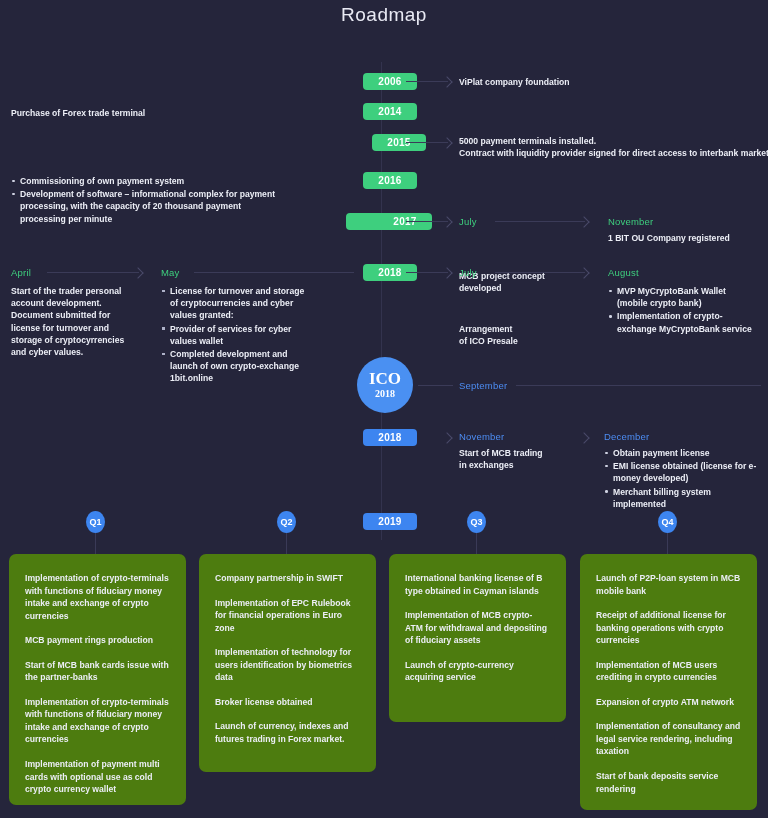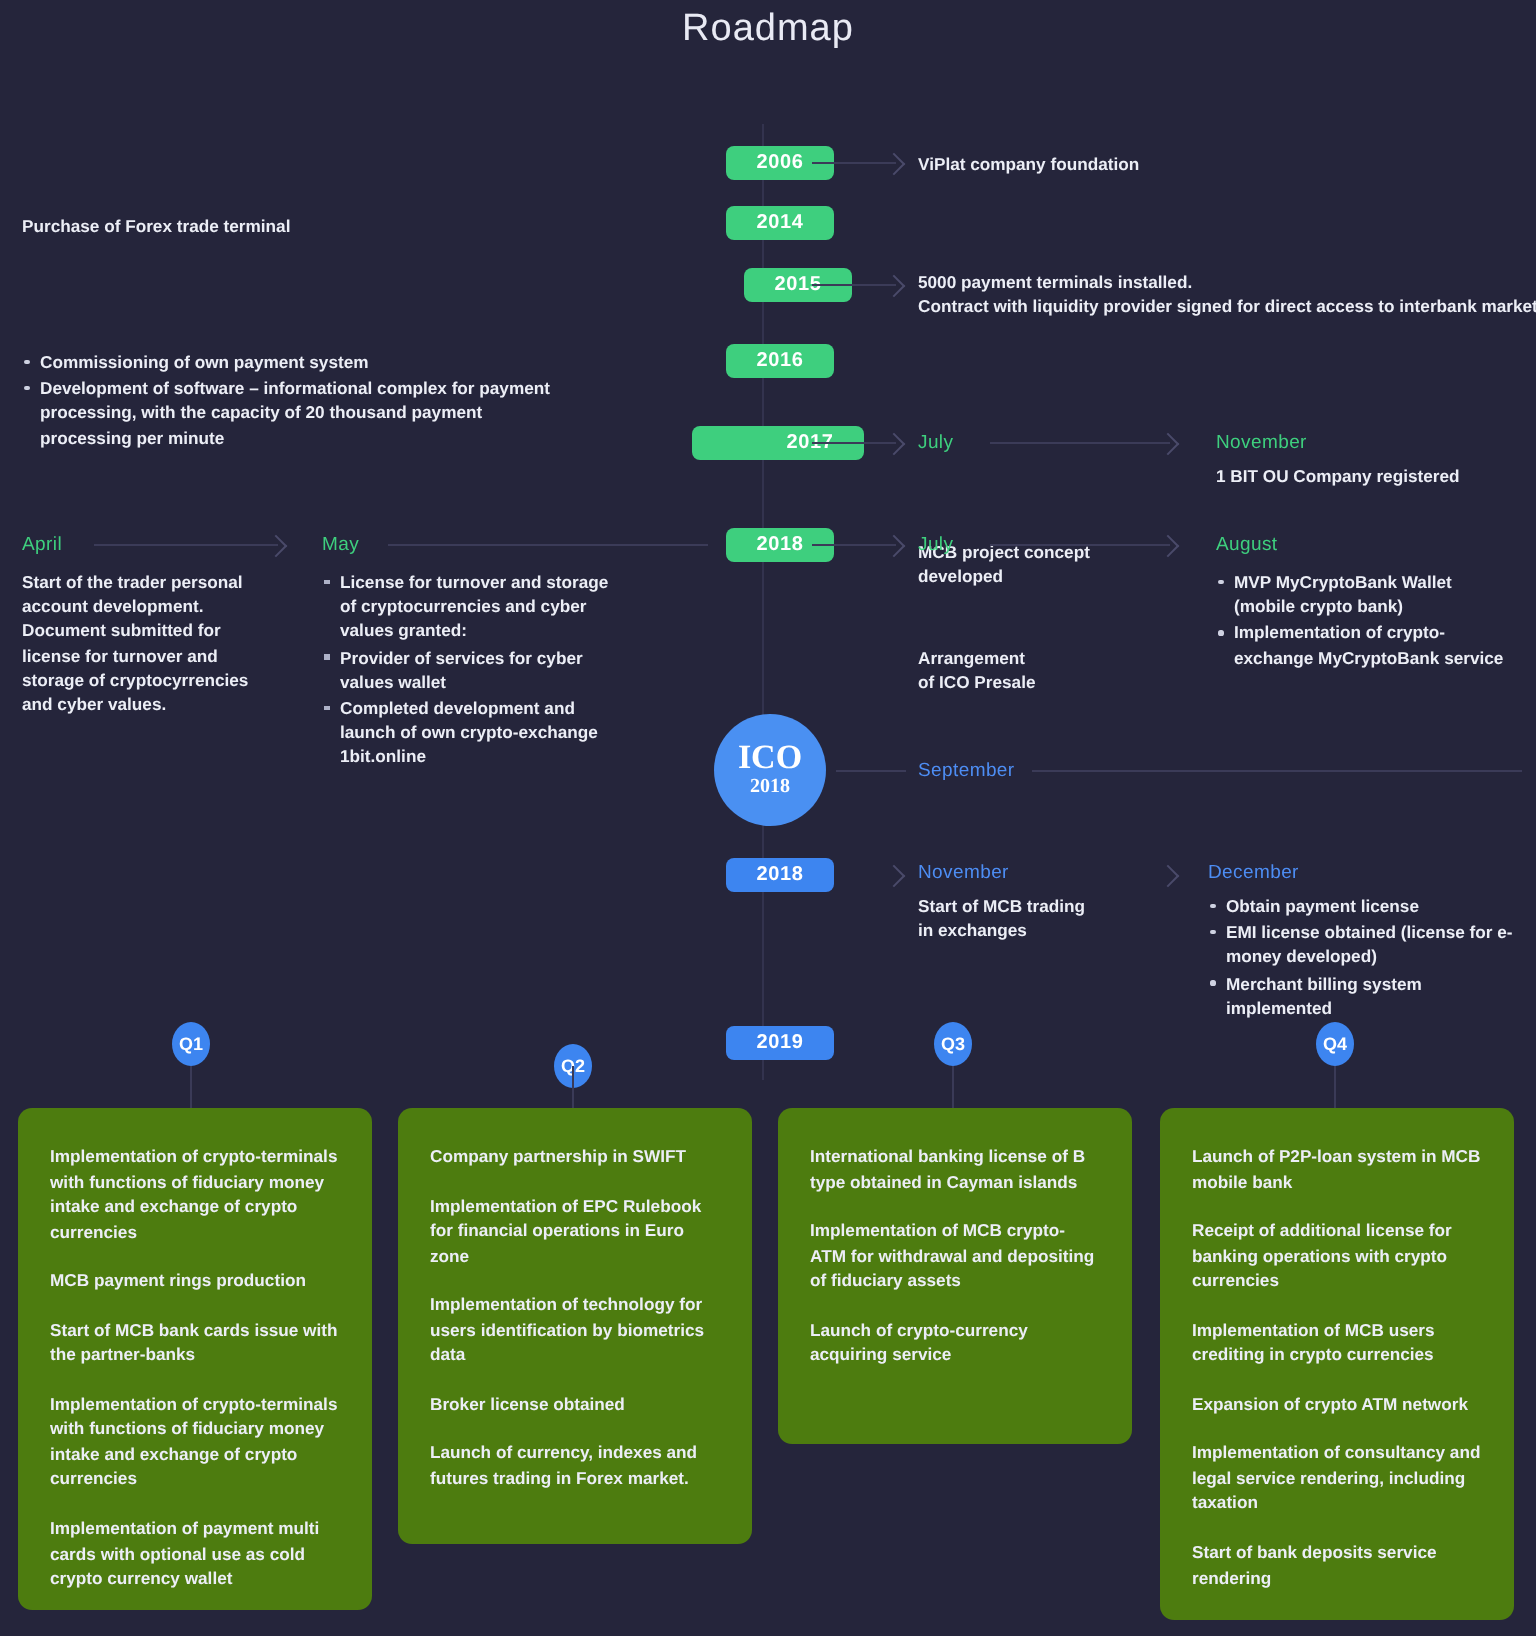--- a/index.html
+++ b/index.html
@@ -213,21 +213,21 @@
       <li>EMI license obtained (license for e-money developed)</li>
       <li>Merchant billing system implemented</li>
     </ul>
   </div>
 
   <div class="badge blue" style="left:363px;top:513px;">2019</div>
 
   <div class="qmark" style="left:86px;top:511px;">Q1</div>
   <div class="qstem" style="left:95px;top:533px;height:22px;"></div>
 
-  <div class="qmark" style="left:277px;top:522px;">Q2</div>
+  <div class="qmark" style="left:277px;top:511px;">Q2</div>
   <div class="qstem" style="left:286px;top:533px;height:22px;"></div>
 
   <div class="qmark" style="left:467px;top:511px;">Q3</div>
   <div class="qstem" style="left:476px;top:533px;height:22px;"></div>
 
   <div class="qmark" style="left:658px;top:511px;">Q4</div>
   <div class="qstem" style="left:667px;top:533px;height:22px;"></div>
 
   <div class="card" style="left:9px;top:554px;width:177px;height:251px;">
     <p>Implementation of crypto-terminals with functions of fiduciary money intake and exchange of crypto currencies</p>

